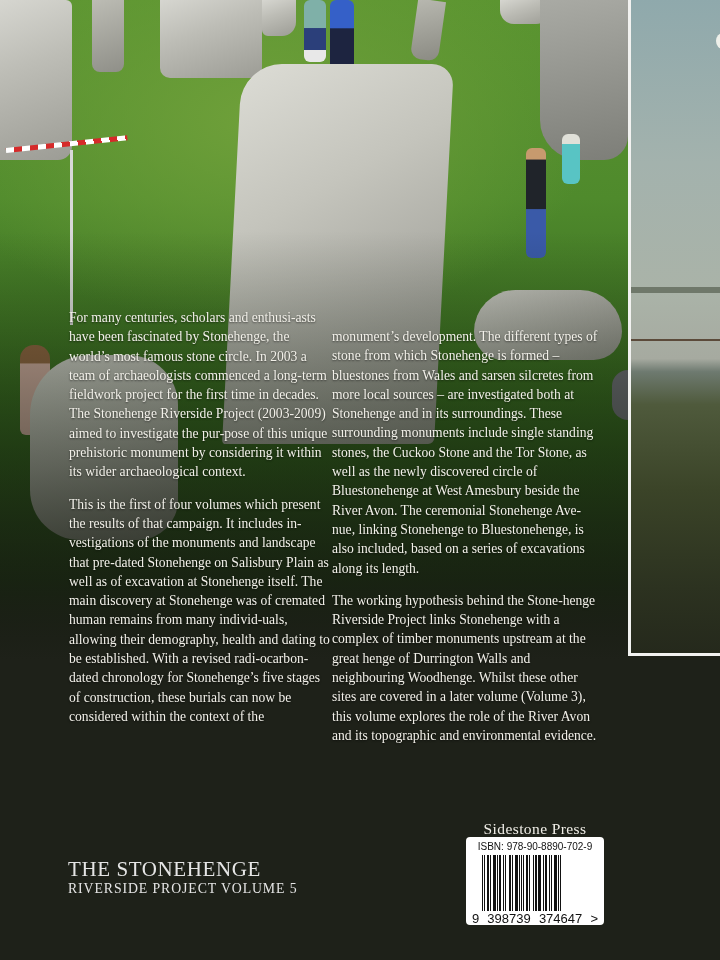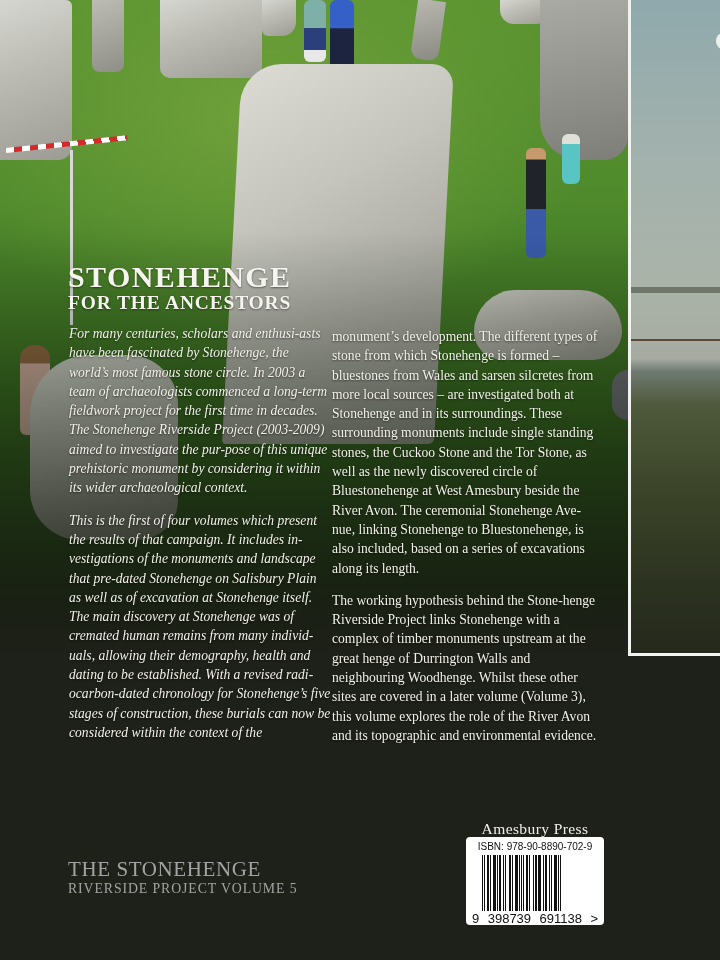--- a/index.html
+++ b/index.html
@@ -40,24 +40,24 @@
   .horizon{position:absolute;left:0;right:0;top:288px;height:6px;background:#6f786a;}
   .fence{position:absolute;left:0;right:0;top:340px;height:2px;background:#5b4a3a;}
 
   
   .title-block{position:absolute;left:68px;top:262px;color:#f6f4ee;text-shadow:0 1px 2px rgba(0,0,0,.45);}
   .title-main{font-size:30px;font-weight:700;letter-spacing:1.4px;line-height:30px;margin:0;}
   .title-sub{font-size:19.5px;font-weight:700;letter-spacing:.8px;line-height:22px;margin:0;}
 
   .col{position:absolute;color:#f3f1ea;font-size:13.6px;line-height:19.3px;text-shadow:0 1px 2px rgba(0,0,0,.55);}
   .col p{margin:0 0 13px 0;text-align:left;}
-  .col-left{left:69px;top:324px;width:262px;font-style:italic;}
+  .col-left{left:69px;top:308px;width:262px;}
   .col-right{left:332px;top:327px;width:266px;}
 
-  .series{position:absolute;left:68px;top:857px;color:#a3a3a3;}
+  .series{position:absolute;left:68px;top:857px;color:#e5e5e5;}
   .series-main{font-size:21px;letter-spacing:.6px;line-height:24px;}
   .series-sub{font-size:13.8px;letter-spacing:.9px;line-height:16px;}
 
   .publisher{position:absolute;left:467px;top:820px;width:136px;text-align:center;color:#f1efe8;font-size:15.5px;letter-spacing:.4px;}
   .barcode-box{position:absolute;left:466px;top:837px;width:138px;height:88px;background:#fff;border-radius:4px;box-sizing:border-box;padding:4px 6px 1px 6px;}
   .isbn{font-family:"Liberation Sans","DejaVu Sans",sans-serif;font-size:10px;color:#111;text-align:center;line-height:12px;}
   .bars{display:flex;align-items:stretch;height:56px;margin:2px 8px 0 10px;}
   .bars span{display:block;background:#111;height:100%;}
   .bars span.gap{background:transparent;}
   .digits{font-family:"Liberation Sans","DejaVu Sans",sans-serif;font-size:13px;color:#111;line-height:14px;display:flex;justify-content:space-between;margin-top:1px;}
@@ -88,40 +88,36 @@
     <div class="rod"></div>
     <div class="grass-shade"></div>
   </div>
 
   <div class="inset">
     <div class="moon"></div>
     <div class="horizon"></div>
     <div class="fence"></div>
   </div>
 
-  <div class="title-block">
-    <div class="title-main">STONEHENGE</div>
-    <div class="title-sub">FOR THE ANCESTORS</div>
-  </div>
 
   <div class="col col-left">
     <p>For many centuries, scholars and enthusi-asts have been fascinated by Stonehenge, the world’s most famous stone circle. In 2003 a team of archaeologists commenced a long-term fieldwork project for the first time in decades. The Stonehenge Riverside Project (2003-2009) aimed to investigate the pur-pose of this unique prehistoric monument by considering it within its wider archaeological context.</p>
     <p>This is the first of four volumes which present the results of that campaign. It includes in-vestigations of the monuments and landscape that pre-dated Stonehenge on Salisbury Plain as well as of excavation at Stonehenge itself. The main discovery at Stonehenge was of cremated human remains from many individ-uals, allowing their demography, health and dating to be established. With a revised radi-ocarbon-dated chronology for Stonehenge’s five stages of construction, these burials can now be considered within the context of the</p>
   </div>
   <div class="col col-right">
     <p>monument’s development. The different types of stone from which Stonehenge is formed – bluestones from Wales and sarsen silcretes from more local sources – are investigated both at Stonehenge and in its surroundings. These surrounding monuments include single standing stones, the Cuckoo Stone and the Tor Stone, as well as the newly discovered circle of Bluestonehenge at West Amesbury beside the River Avon. The ceremonial Stonehenge Ave-nue, linking Stonehenge to Bluestonehenge, is also included, based on a series of excavations along its length.</p>
     <p>The working hypothesis behind the Stone-henge Riverside Project links Stonehenge with a complex of timber monuments upstream at the great henge of Durrington Walls and neighbouring Woodhenge. Whilst these other sites are covered in a later volume (Volume 3), this volume explores the role of the River Avon and its topographic and environmental evidence.</p>
   </div>
 
   <div class="series">
     <div class="series-main">THE STONEHENGE</div>
     <div class="series-sub">RIVERSIDE PROJECT VOLUME 5</div>
   </div>
 
-  <div class="publisher">Amesbury Press</div>
+  <div class="publisher">Sidestone Press</div>
   <div class="barcode-box">
     <div class="isbn">ISBN: 978-90-8890-702-9</div>
     <div class="bars">
       <span style="width:1px"></span>
         <span class="gap" style="width:1px"></span>
         <span style="width:1px"></span>
         <span class="gap" style="width:2px"></span>
       <span style="width:2px"></span>
         <span class="gap" style="width:1px"></span>
         <span style="width:1px"></span>
@@ -168,17 +164,17 @@
         <span class="gap" style="width:2px"></span>
       <span style="width:3px"></span>
         <span class="gap" style="width:1px"></span>
         <span style="width:1px"></span>
         <span class="gap" style="width:1px"></span>
       <span style="width:1px"></span>
     </div>
     <div class="digits">
       <span>9</span>
       <span>398739</span>
-      <span>691138</span>
+      <span>374647</span>
       <span>&gt;</span>
     </div>
   </div>
 </div>
 
 </body></html>

